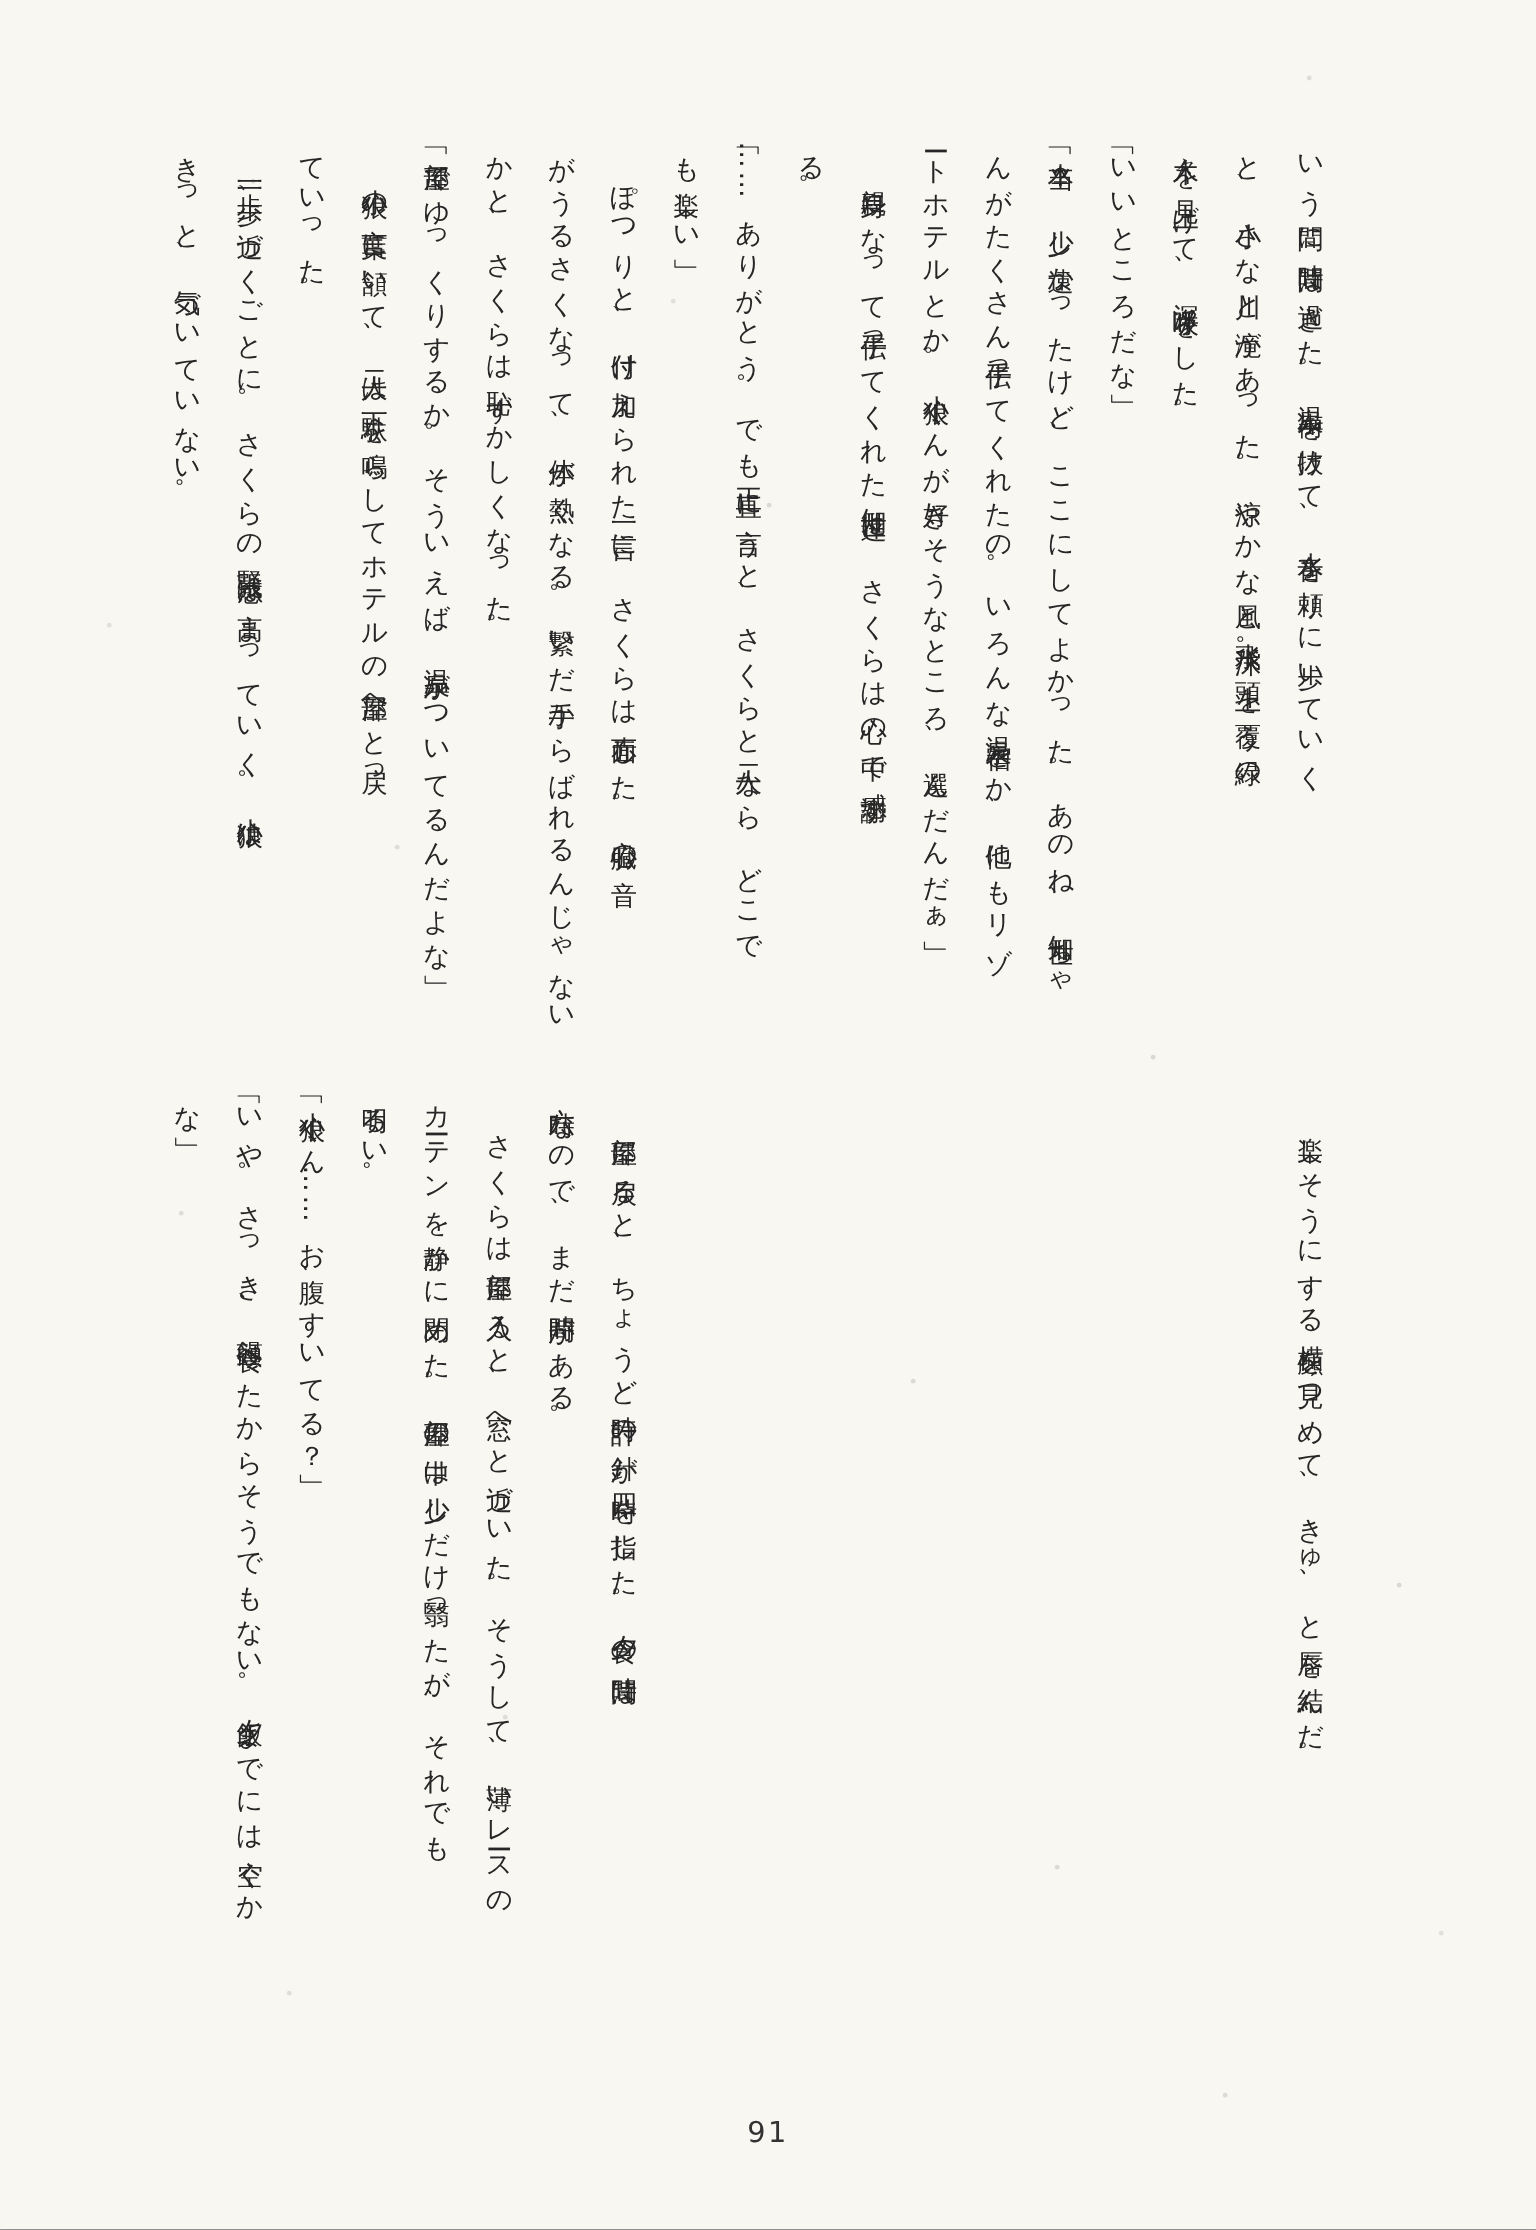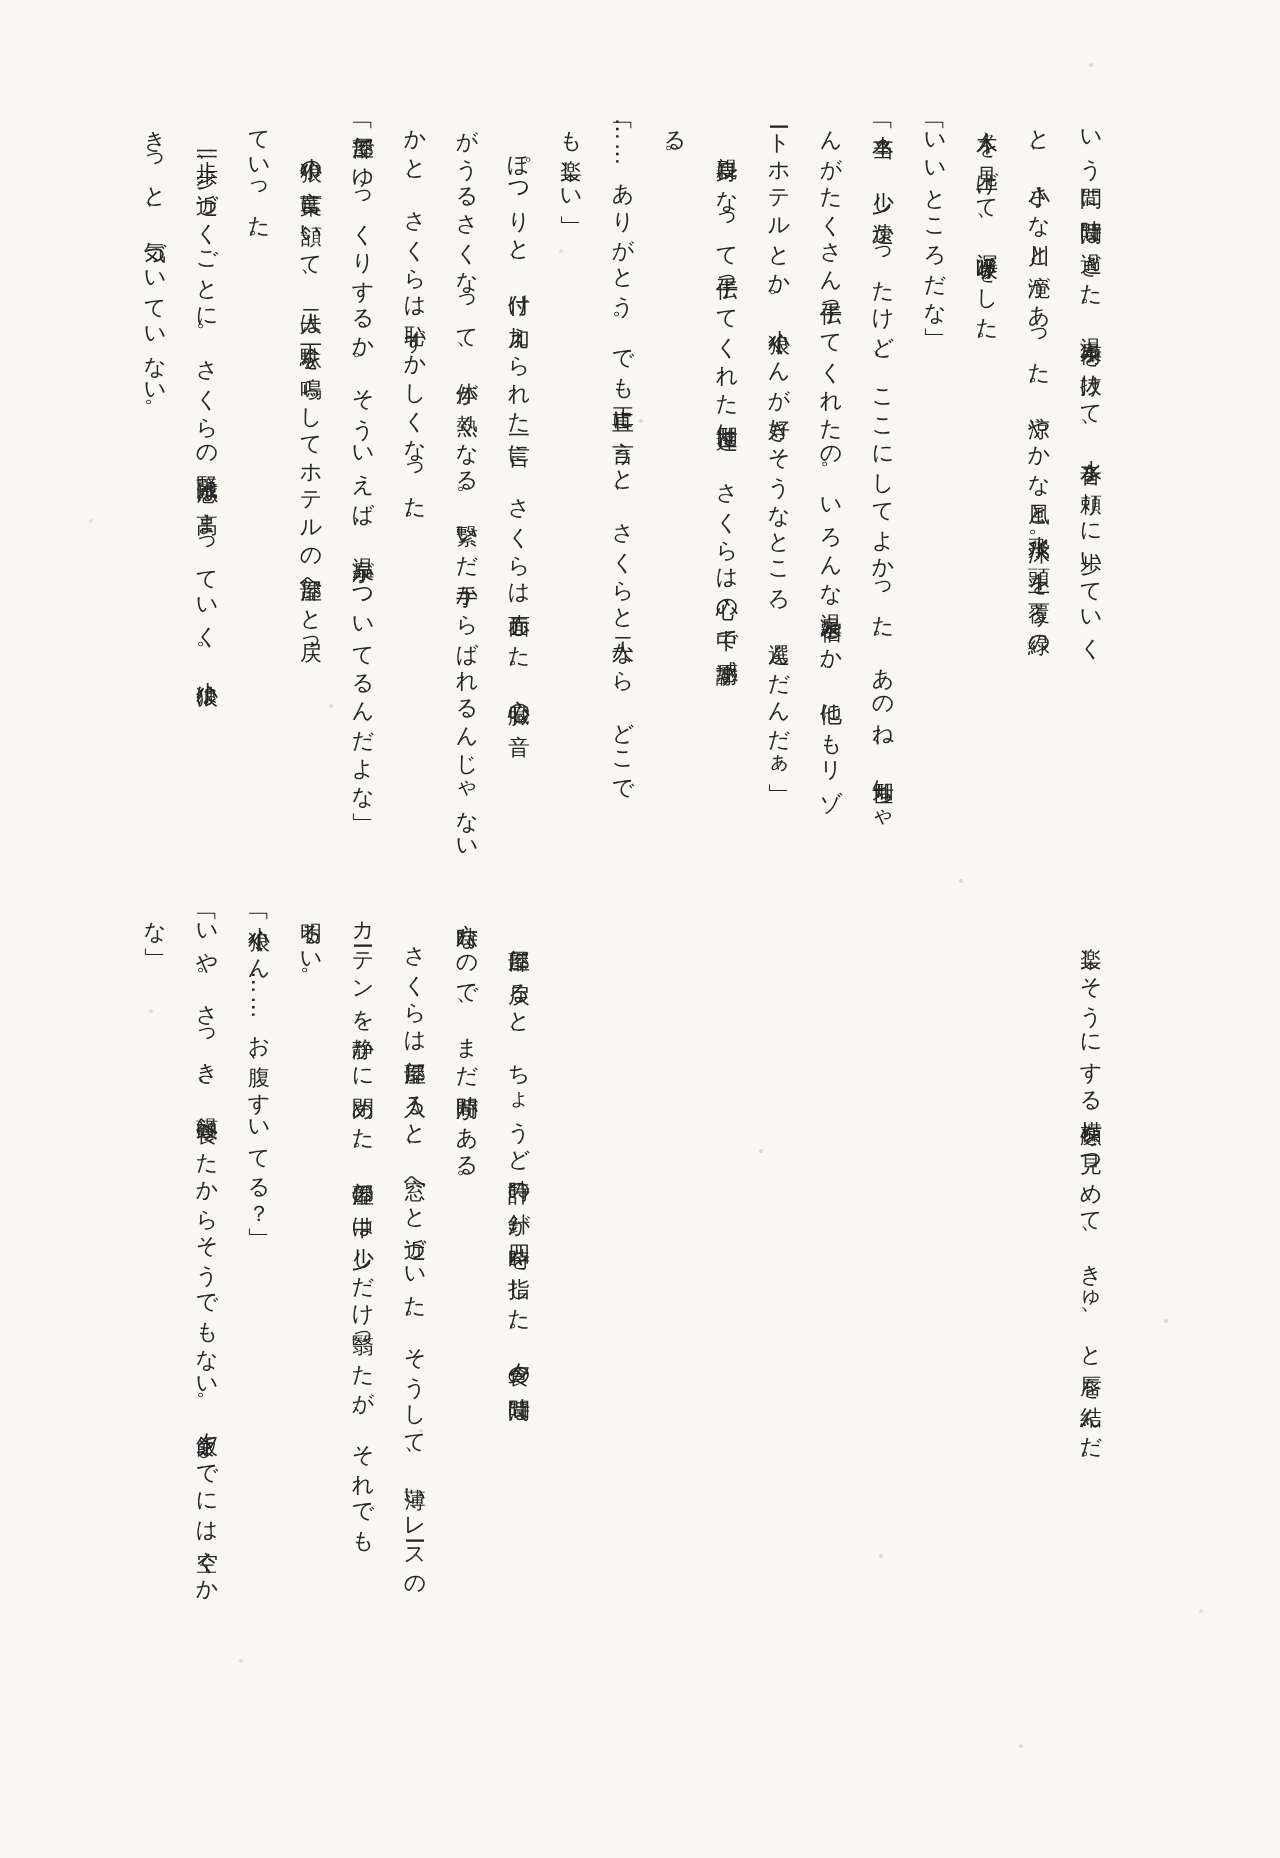--- a/index.html
+++ b/index.html
@@ -106,13 +106,14 @@
 
 　部屋に戻ると、ちょうど時計の針が四時を指した。夕食の時間は
 六時なので、まだ時間がある。
 　さくらは部屋に入ると、窓へと近づいた。そうして、薄いレースの
 カーテンを静かに閉めた。部屋の中は少しだけ翳ったが、それでも
 明るい。
 「小狼くん……お腹、すいてる？」
 「いや。さっき、饅頭食べたからそうでもない。夕飯までには空くか
 な」</div>
 
+  <div class="page-number">91</div>
 </div>
 
 </body></html>

